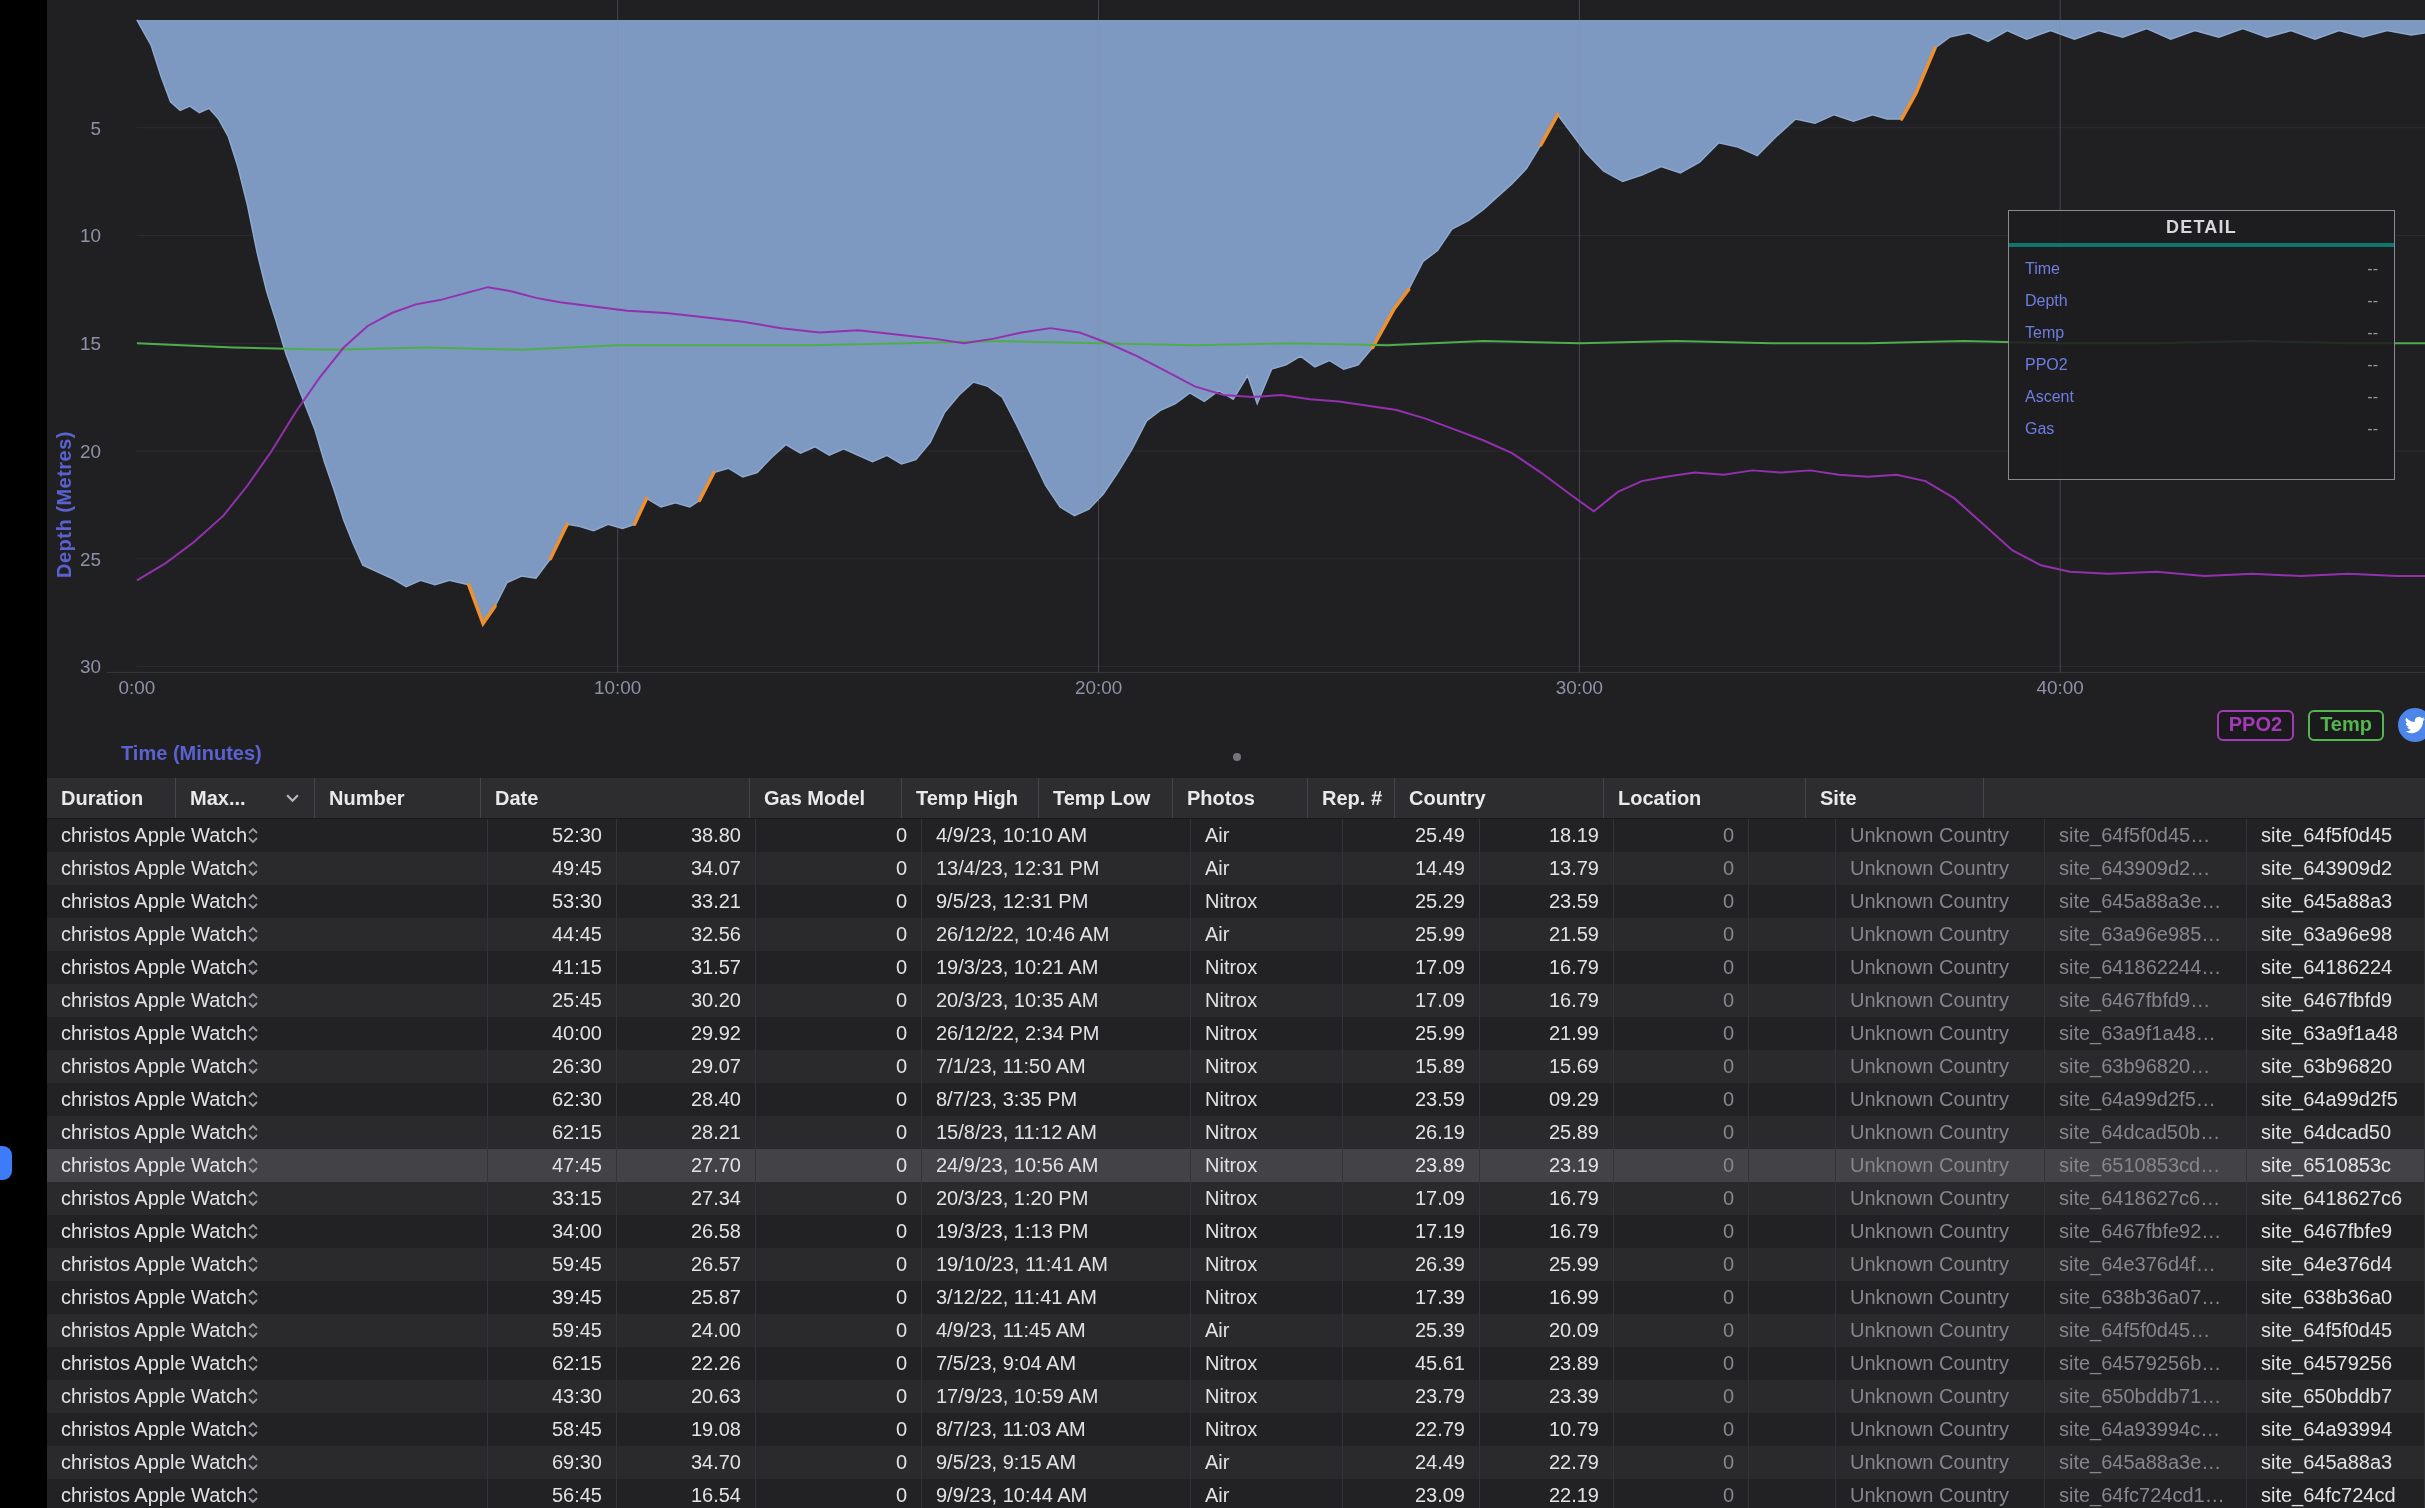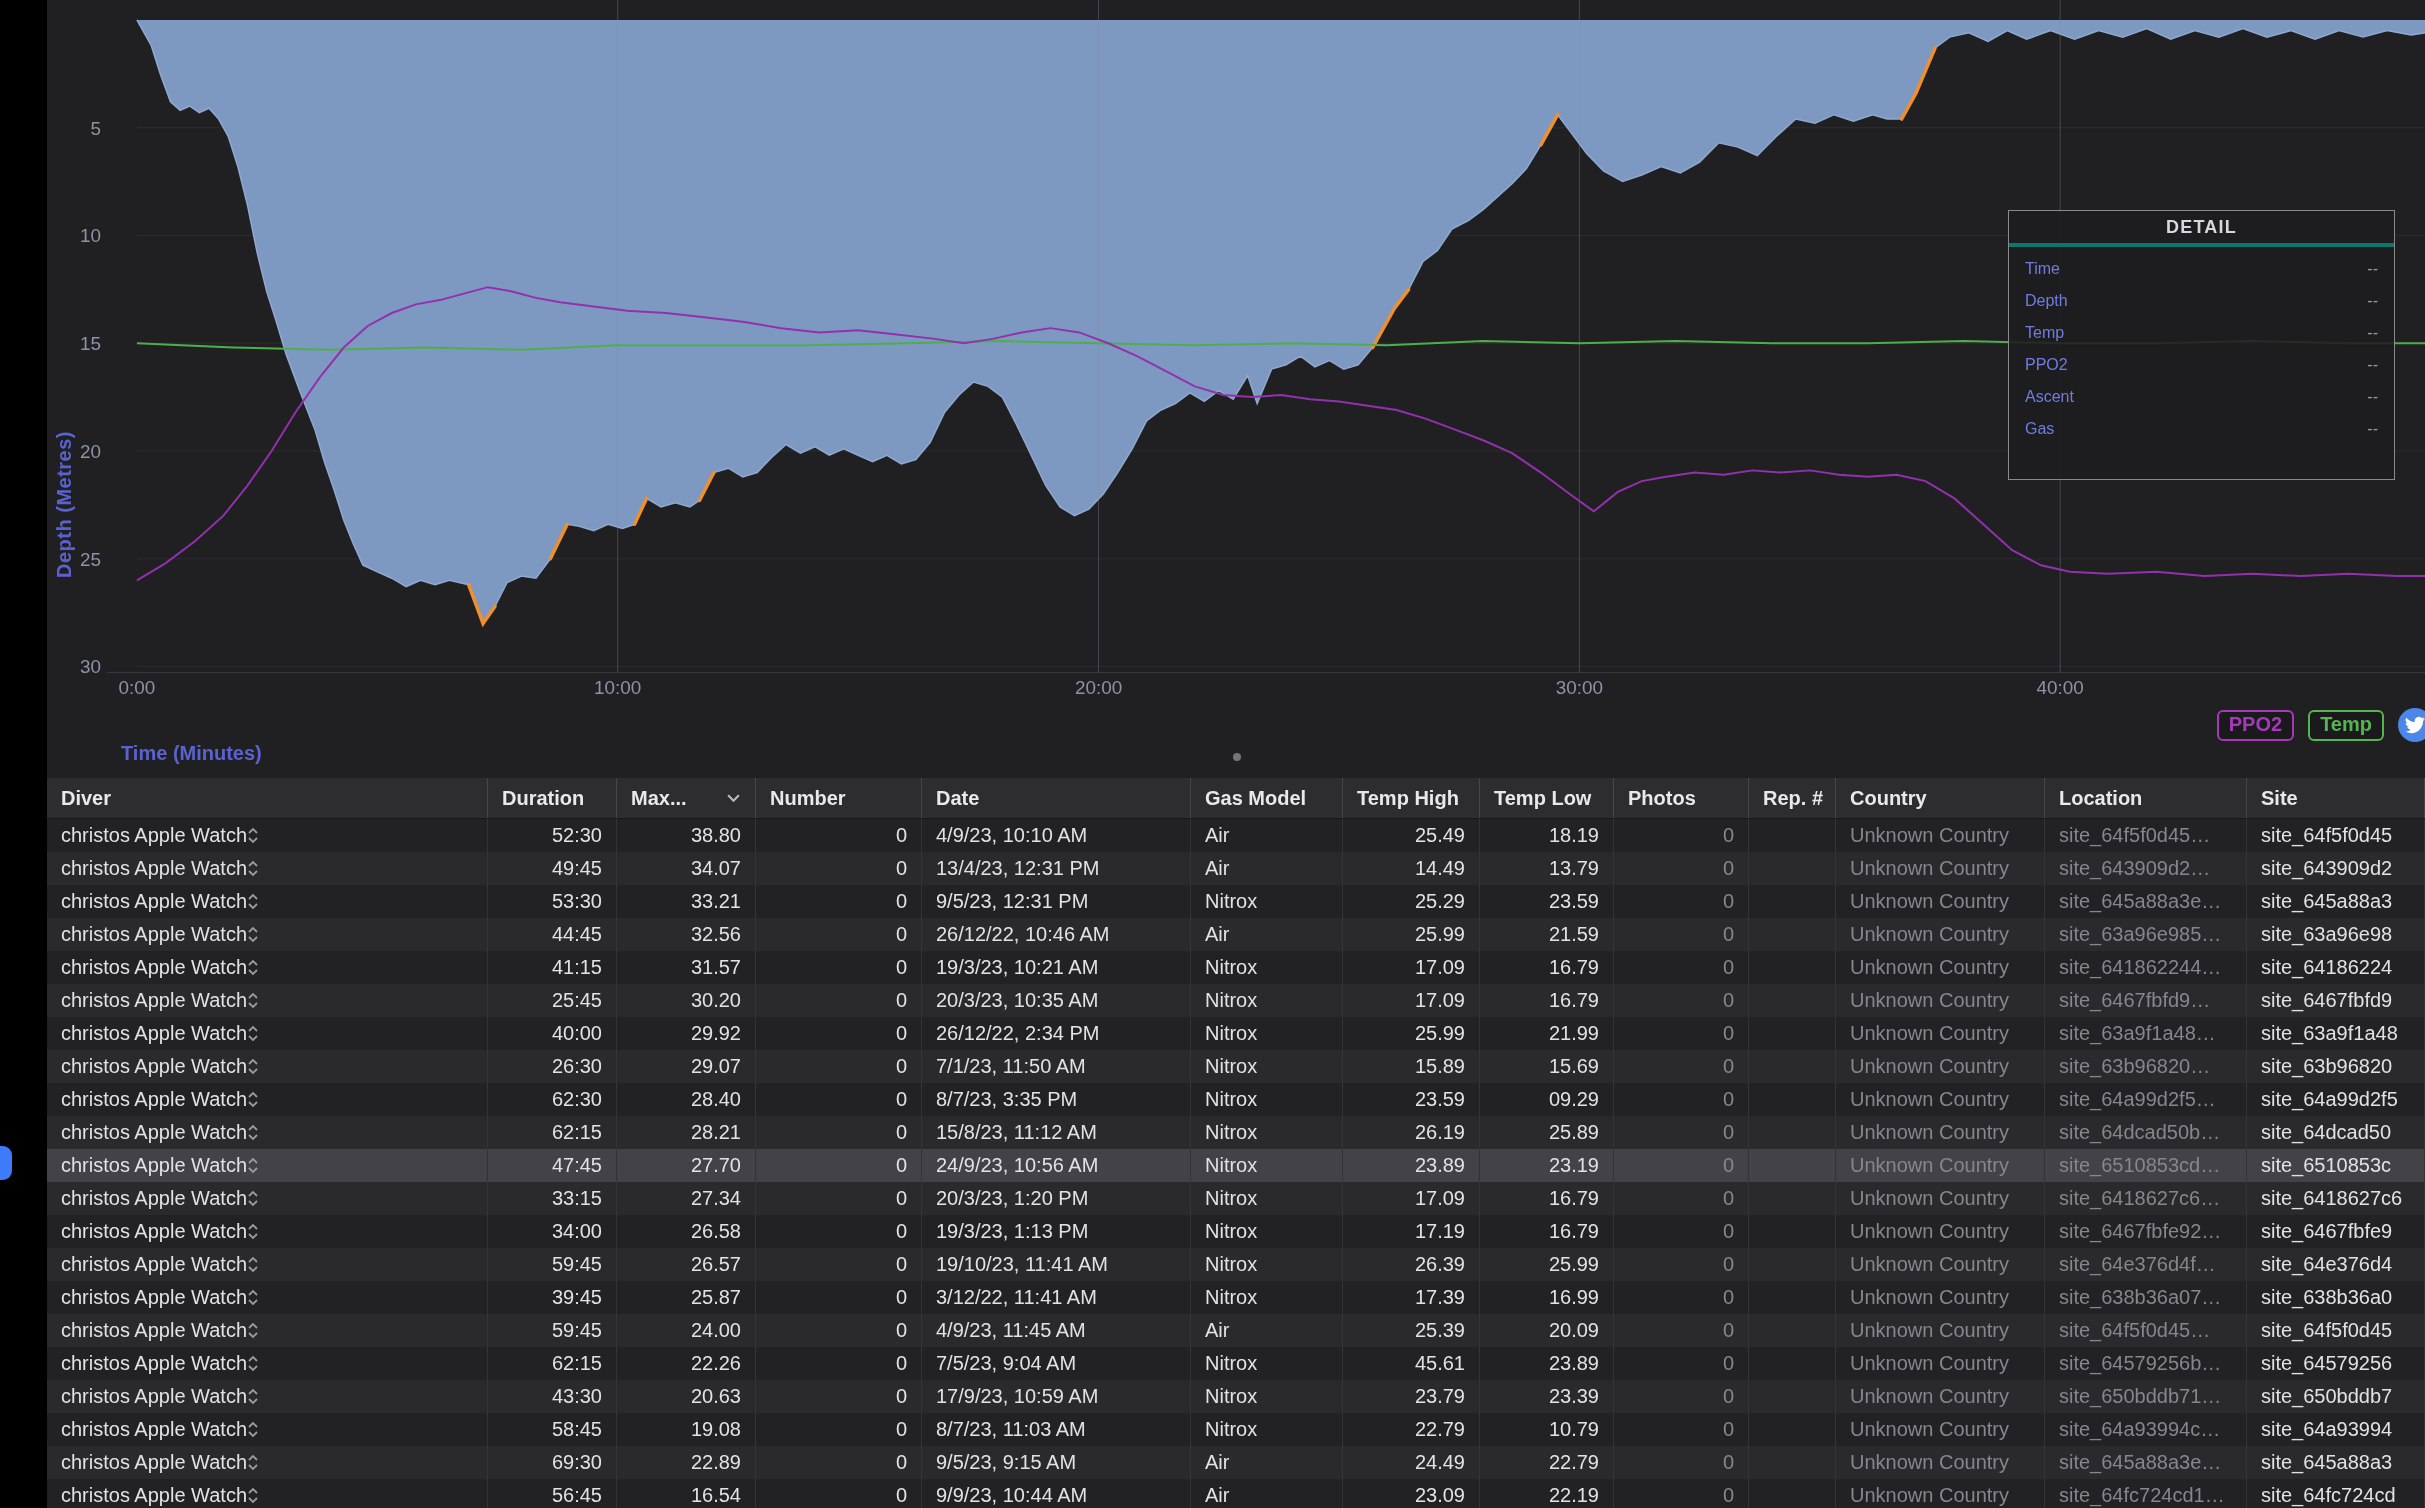--- a/index.html
+++ b/index.html
@@ -148,23 +148,20 @@
         </span>
       </div>
     </div>
 
     <div class="splitter">
       <div class="dot"></div>
     </div>
 
     <div class="table-pane">
       <div class="thead" id="thead">
-          <div class="th c-diver">
-            <span>Diver</span>
-          </div>
           <div class="th c-duration">
             <span>Duration</span>
           </div>
           <div class="th c-max">
             <span>Max...</span>
             <svg class="chev" viewBox="0 0 14 9">
               <path d="M2 2l5 5 5-5" fill="none" stroke="#b9b9be" stroke-width="2"></path>
             </svg>
           </div>
           <div class="th c-number">
@@ -600,21 +597,21 @@
           </div>
           <div class="tr even">
             <div class="td c-diver">
       <span>christos Apple Watch</span>
       <svg class="stepper" viewBox="0 0 12 19">
         <path d="M2 7l4-4 4 4" fill="none" stroke="#9a9a9f" stroke-width="1.8"></path>
         <path d="M2 12l4 4 4-4" fill="none" stroke="#9a9a9f" stroke-width="1.8"></path>
       </svg>
             </div>
             <div class="td c-duration right">69:30</div>
-            <div class="td c-max right">22.89</div>
+            <div class="td c-max right">34.70</div>
             <div class="td c-number right">0</div>
             <div class="td c-date">9/5/23, 9:15 AM</div>
             <div class="td c-gas">Air</div>
             <div class="td c-temp_high right">24.49</div>
             <div class="td c-temp_low right">22.79</div>
             <div class="td c-photos right gray">0</div>
             <div class="td c-rep"></div>
             <div class="td c-country gray">Unknown Country</div>
             <div class="td c-location gray">site_645a88a3e…</div>
             <div class="td c-site">site_645a88a3</div>

